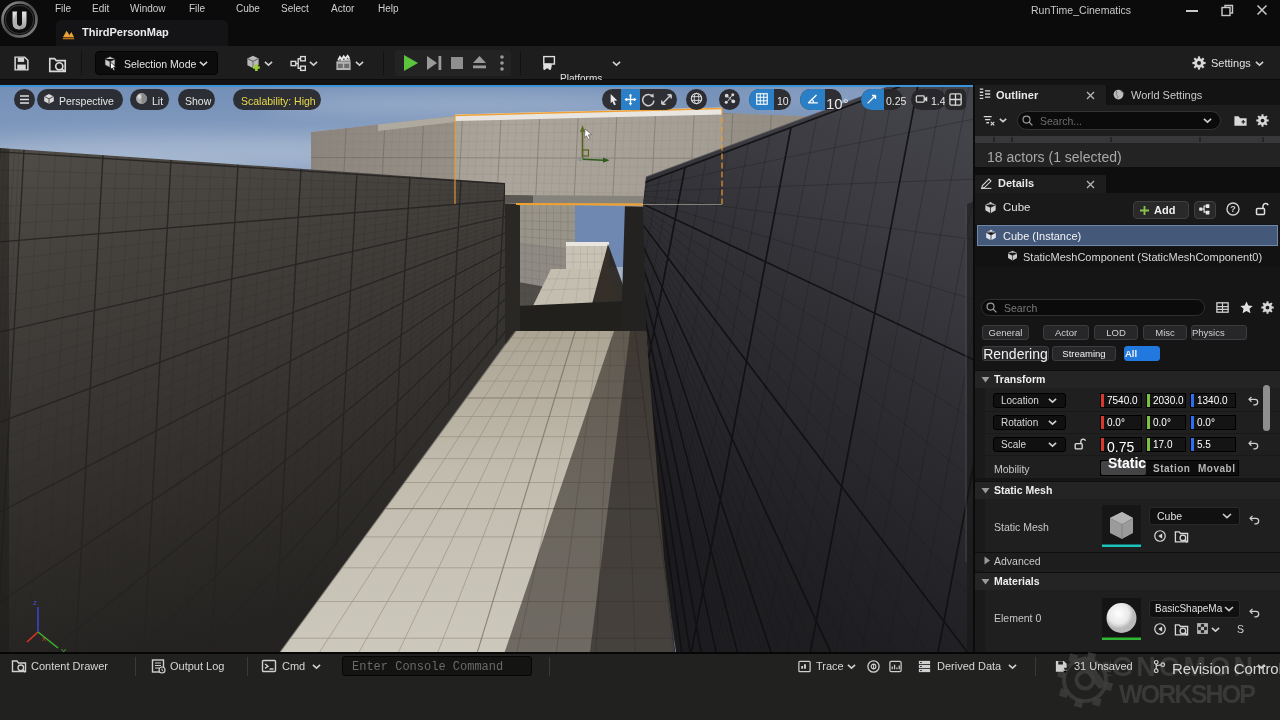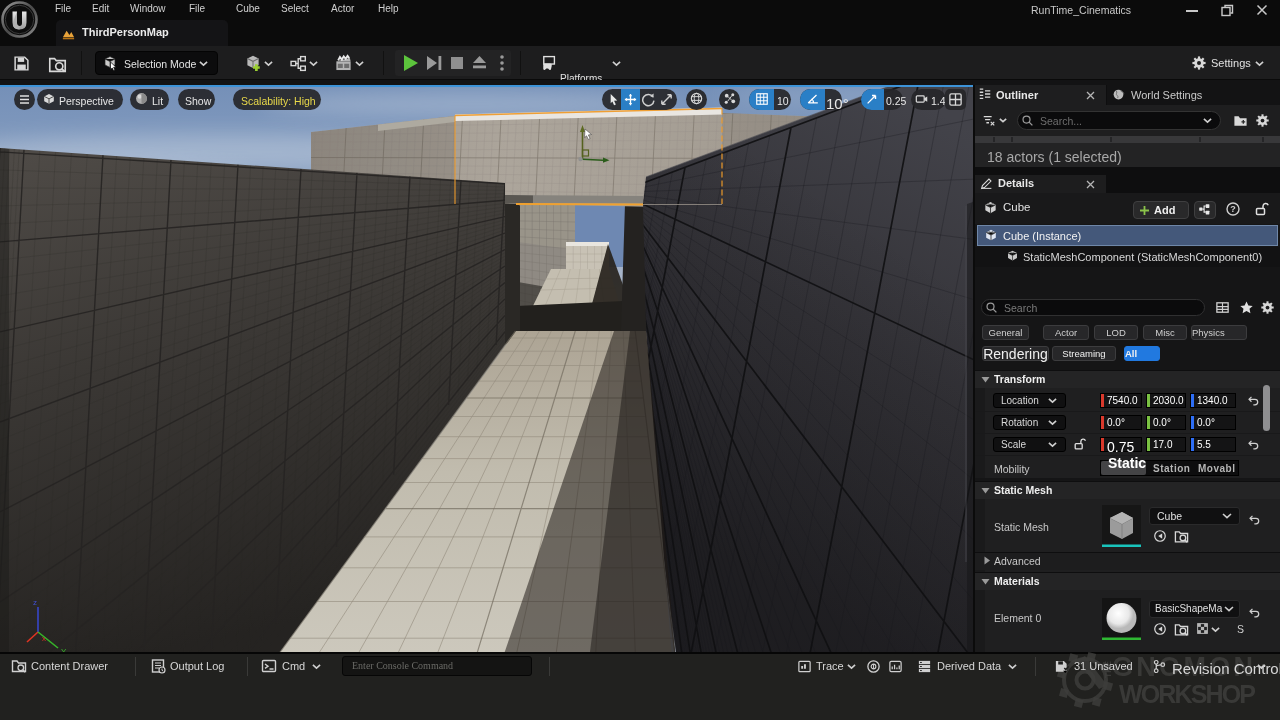--- a/index.html
+++ b/index.html
@@ -732,21 +732,21 @@
 <div class="abs" style="left:247px;top:657px;width:1px;height:19px;background:#3a3a38"></div>
 <svg style="position:absolute;left:261px;top:658px" width="16" height="16" viewBox="0 0 16 16">
       <rect x="1.5" y="2.5" width="13" height="11" rx="1" fill="none" stroke="#d0d0d0" stroke-width="1.4"></rect>
       <path d="M4,6 l3,2.2 L4,10.4 M8.5,11 h4" stroke="#d0d0d0" stroke-width="1.4" fill="none"></path>
     </svg>
 <div class="txt" style="left:282px;top:660px;font-size:11px;color:#d6d6d6">Cmd</div>
 <svg style="position:absolute;left:312px;top:664px" width="9" height="5.58" viewBox="0 0 10 6.2">
       <path d="M1,1 L5,4.6 L9,1" fill="none" stroke="#cfcfcf" stroke-width="1.7777777777777777"></path>
     </svg>
 <div class="abs" style="left:342px;top:656px;width:190px;height:20px;background:#141413;border:1px solid #060606;border-radius:3px"></div>
-<div class="txt" style="left:352px;top:660px;font-size:10px;font-family:Liberation Serif, serif;color:#6a6a66">Enter Console Command</div>
+<div class="txt" style="left:352px;top:660px;font-size:12px;font-family:Liberation Mono, monospace;color:#6a6a66">Enter Console Command</div>
 <div class="abs" style="left:549px;top:657px;width:1px;height:19px;background:#3a3a38"></div>
 <svg style="position:absolute;left:797px;top:659px" width="15" height="15" viewBox="0 0 16 16">
       <rect x="2" y="2.5" width="12" height="11" rx="1" fill="none" stroke="#cfcfcf" stroke-width="1.3"></rect>
       <path d="M4.5,10.5 v-3 h2 v3 z M7.5,10.5 v-5 h2 v5 z" fill="#cfcfcf"></path>
     </svg>
 <div class="txt" style="left:816px;top:660px;font-size:11px;color:#d6d6d6">Trace</div>
 <svg style="position:absolute;left:847px;top:664px" width="9" height="5.58" viewBox="0 0 10 6.2">
       <path d="M1,1 L5,4.6 L9,1" fill="none" stroke="#cfcfcf" stroke-width="1.7777777777777777"></path>
     </svg>
 <svg style="position:absolute;left:866px;top:659px" width="15" height="15" viewBox="0 0 16 16">

